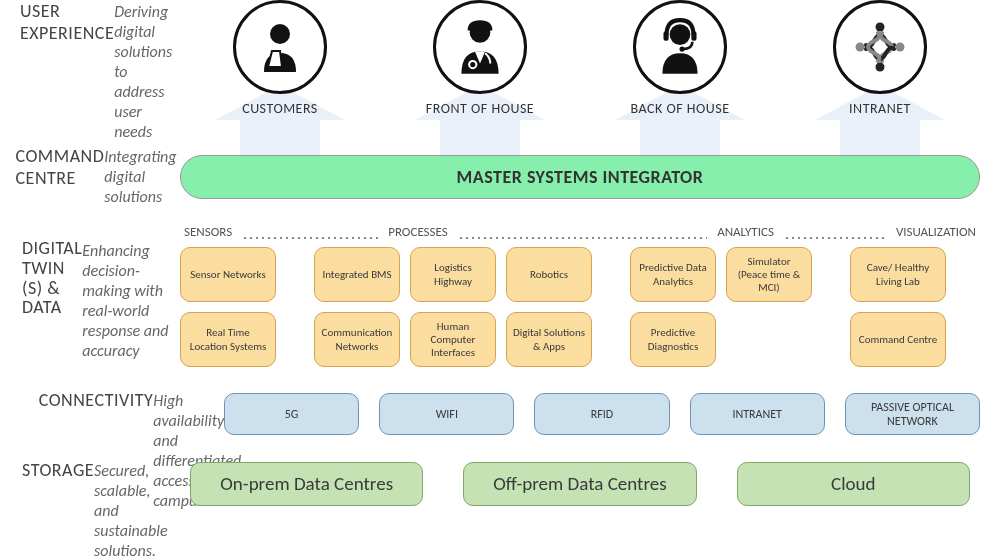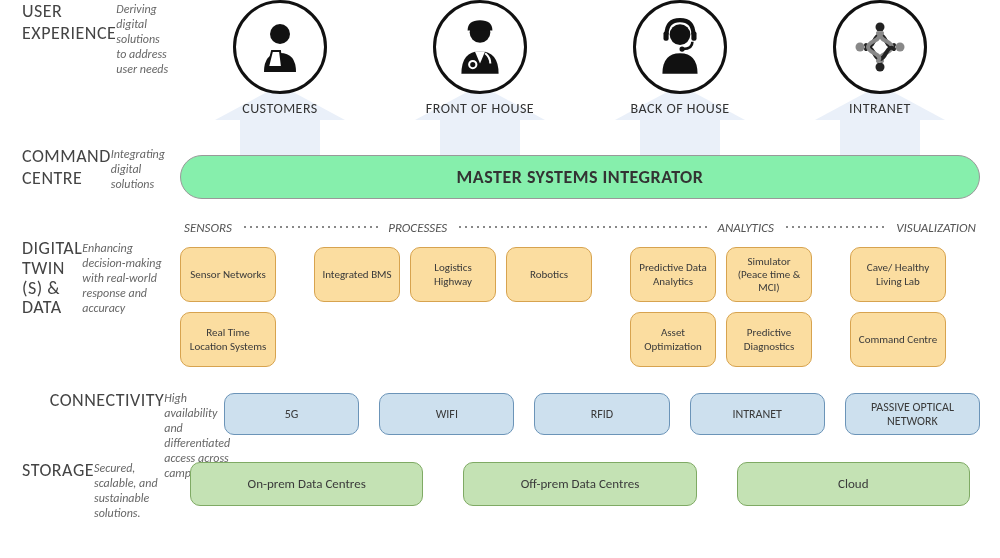--- a/index.html
+++ b/index.html
@@ -1,50 +1,50 @@
 <!DOCTYPE html>
 <html><head>
 <meta charset="utf-8">
 <style>
 * { box-sizing: border-box; margin: 0; padding: 0; }
 body { font-family: Calibri, 'Segoe UI', sans-serif; color: #3a3a3a; width: 1000px; height: 558px; position: relative; background: white; }
 .row { display: flex; align-items: stretch; }
 .leftcol { width: 180px; flex-shrink: 0; padding-left: 22px; display: flex; flex-direction: row; justify-content: center; }
 .rightcol { flex: 1; position: relative; padding-right: 20px; }
 .rowtitle { font-size: 18px; color: #444; letter-spacing: .5px; }
-.rowdesc { font-size: 12px; font-style: italic; color: #666; line-height: 1.25; padding-top: 2px; padding-right: 10px; }
+.rowdesc { font-size: 16px; font-style: italic; color: #666; line-height: 1.25; padding-top: 2px; padding-right: 10px; }
 
 .ux-row { height: 145px; }
 .personas { display: flex; justify-content: space-around; align-items: flex-start; height: 145px; position: relative; z-index: 2; }
 .persona { display: flex; flex-direction: column; align-items: center; width: 180px; }
 .circle { width: 94px; height: 94px; border-radius: 50%; border: 3px solid #111; display: flex; align-items: center; justify-content: center; background: white; }
 .plabel { font-size: 14px; margin-top: 6px; color: #333; letter-spacing: .5px; }
 
 .arrows { position: absolute; top: 85px; left: 180px; right: 20px; height: 85px; display: flex; justify-content: space-around; z-index: 1; }
 .arrow { width: 150px; height: 85px; position: relative; }
 .arrow::before { content: ''; position: absolute; bottom: 0; left: 35px; width: 80px; height: 55px; background: #eaf0f9; }
 .arrow::after { content: ''; position: absolute; top: 0; left: 10px; width: 0; height: 0; border-left: 65px solid transparent; border-right: 65px solid transparent; border-bottom: 35px solid #eaf0f9; }
 
 .cmd-row { height: 70px; }
 .msi-box { margin-top: 10px; height: 44px; border: 1.5px solid #999; border-radius: 22px; display: flex; align-items: center; justify-content: center; font-weight: 700; font-size: 18px; color: #333; letter-spacing: .5px; background: #86efac; position: relative; z-index: 3; }
 
 .cat-row { height: 24px; }
-.cats { display: flex; align-items: center; font-size: 13px; color: #555; height: 24px; font-style: italic; }
+.cats { display: flex; align-items: flex-end; font-size: 13px; color: #555; height: 24px; }
 .catlabel { padding: 0 4px; }
 .dots { flex: 1; height: 2px; background-image: radial-gradient(circle, #888 1px, transparent 1px); background-size: 6px 2px; background-repeat: repeat-x; margin: 0 6px; }
 
 .twin-row { height: 150px; }
 .groupscols { display: flex; height: 140px; gap: 10px; }
 .group { display: flex; flex-direction: column; gap: 10px; }
 .grouprow { display: flex; gap: 10px; }
 .box { border-radius: 10px; border: 1.5px solid; display: flex; align-items: center; justify-content: center; font-size: 11px; text-align: center; padding: 4px 6px; line-height: 1.2; }
 .orange { background: #fbdda0; border-color: #d7a34f; width: 86px; height: 55px; }
 .orange.w3 { width: 86px; }
 .blue { background: #cde0ee; border-color: #6b94b8; height: 42px; font-size: 12px; }
-.green { background: #c4e2b4; border-color: #7faa64; height: 44px; font-size: 13px; }
+.green { background: #c4e2b4; border-color: #7faa64; height: 44px; font-size: 19px; }
 
 .conn-row { height: 70px; margin-left: 44px; }
 .conn-boxes { display: flex; gap: 20px; height: 50px; align-items: center; }
 .conn-boxes .box { flex: 1; }
 
 .stor-row { height: 70px; }
 .stor-boxes { display: flex; gap: 40px; height: 50px; align-items: center; padding: 0 10px; }
 .stor-boxes .box { flex: 1; }
 
 svg { display: block; }
@@ -173,29 +173,33 @@
             <div class="box orange" style="width:96px">Real Time Location Systems</div>
           </div>
     </div>
     <div style="width:18px"></div>
     <div class="group">
       <div class="grouprow">
         <div class="box orange w3">Integrated BMS</div>
         <div class="box orange w3">Logistics Highway</div>
         <div class="box orange w3">Robotics</div>
       </div>
+      <div class="grouprow">
+        <div class="box orange w3">Communication Networks</div>
+        <div class="box orange w3">Human Computer Interfaces</div>
+        <div class="box orange w3">Digital Solutions &amp; Apps</div>
+      </div>
     </div>
     <div style="width:18px"></div>
     <div class="group">
       <div class="grouprow">
         <div class="box orange">Predictive Data Analytics</div>
         <div class="box orange">Simulator (Peace time &amp; MCI)</div>
       </div>
       <div class="grouprow">
-        <div class="box orange">Asset Optimization</div>
         <div class="box orange">Predictive Diagnostics</div>
       </div>
     </div>
     <div style="width:18px"></div>
     <div class="group" style="width:96px">
       <div class="grouprow">
             <div class="box orange" style="width:96px">Cave/ Healthy Living Lab</div>
           </div>
       <div class="grouprow">
             <div class="box orange" style="width:96px">Command Centre</div>

